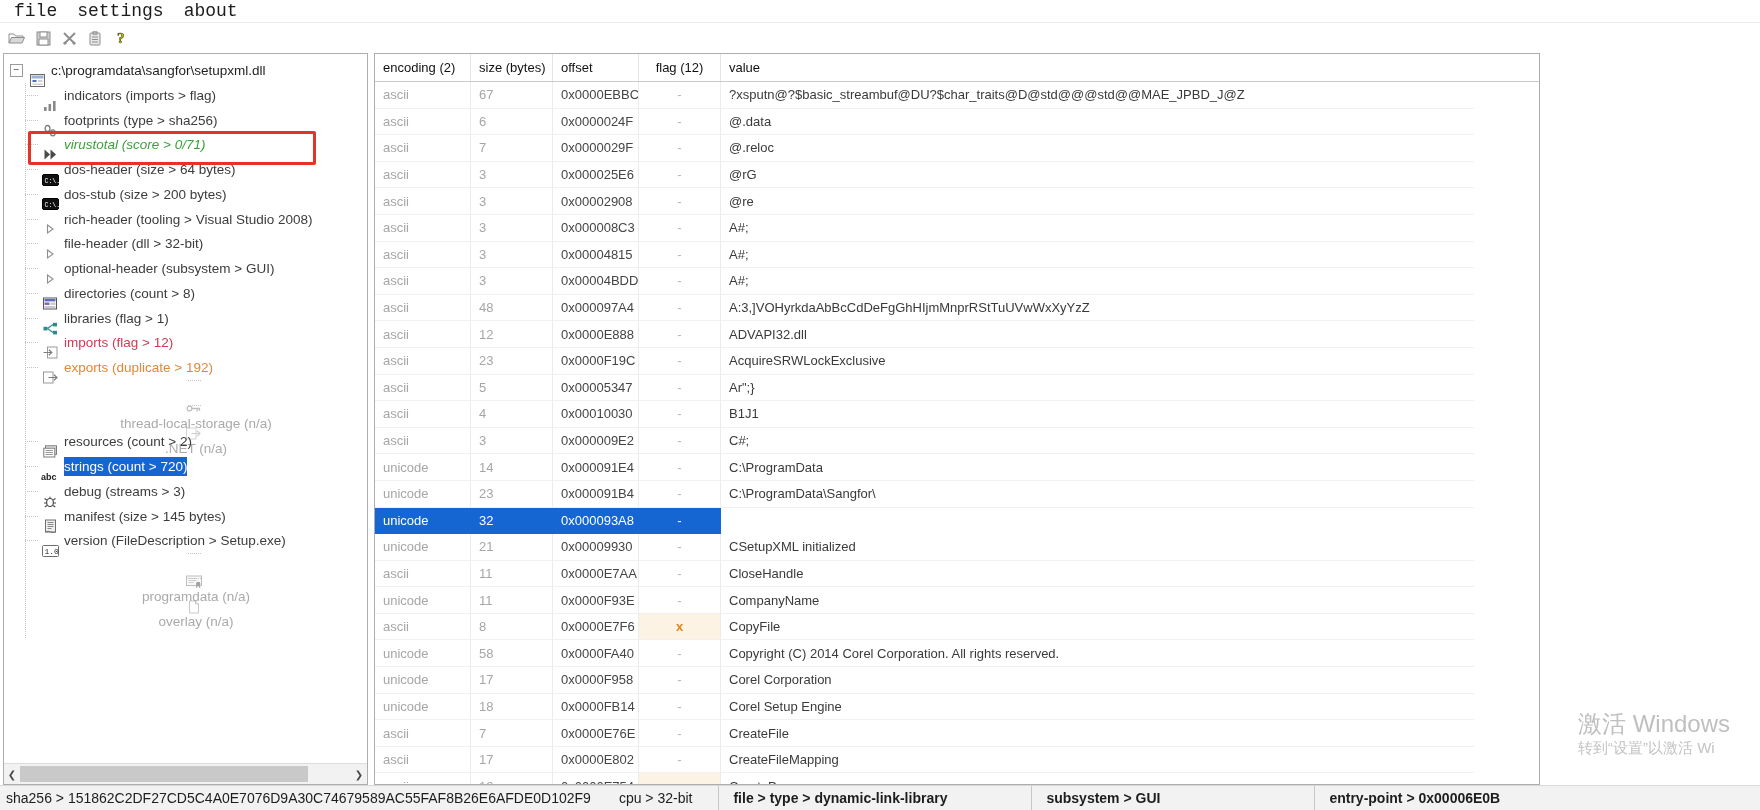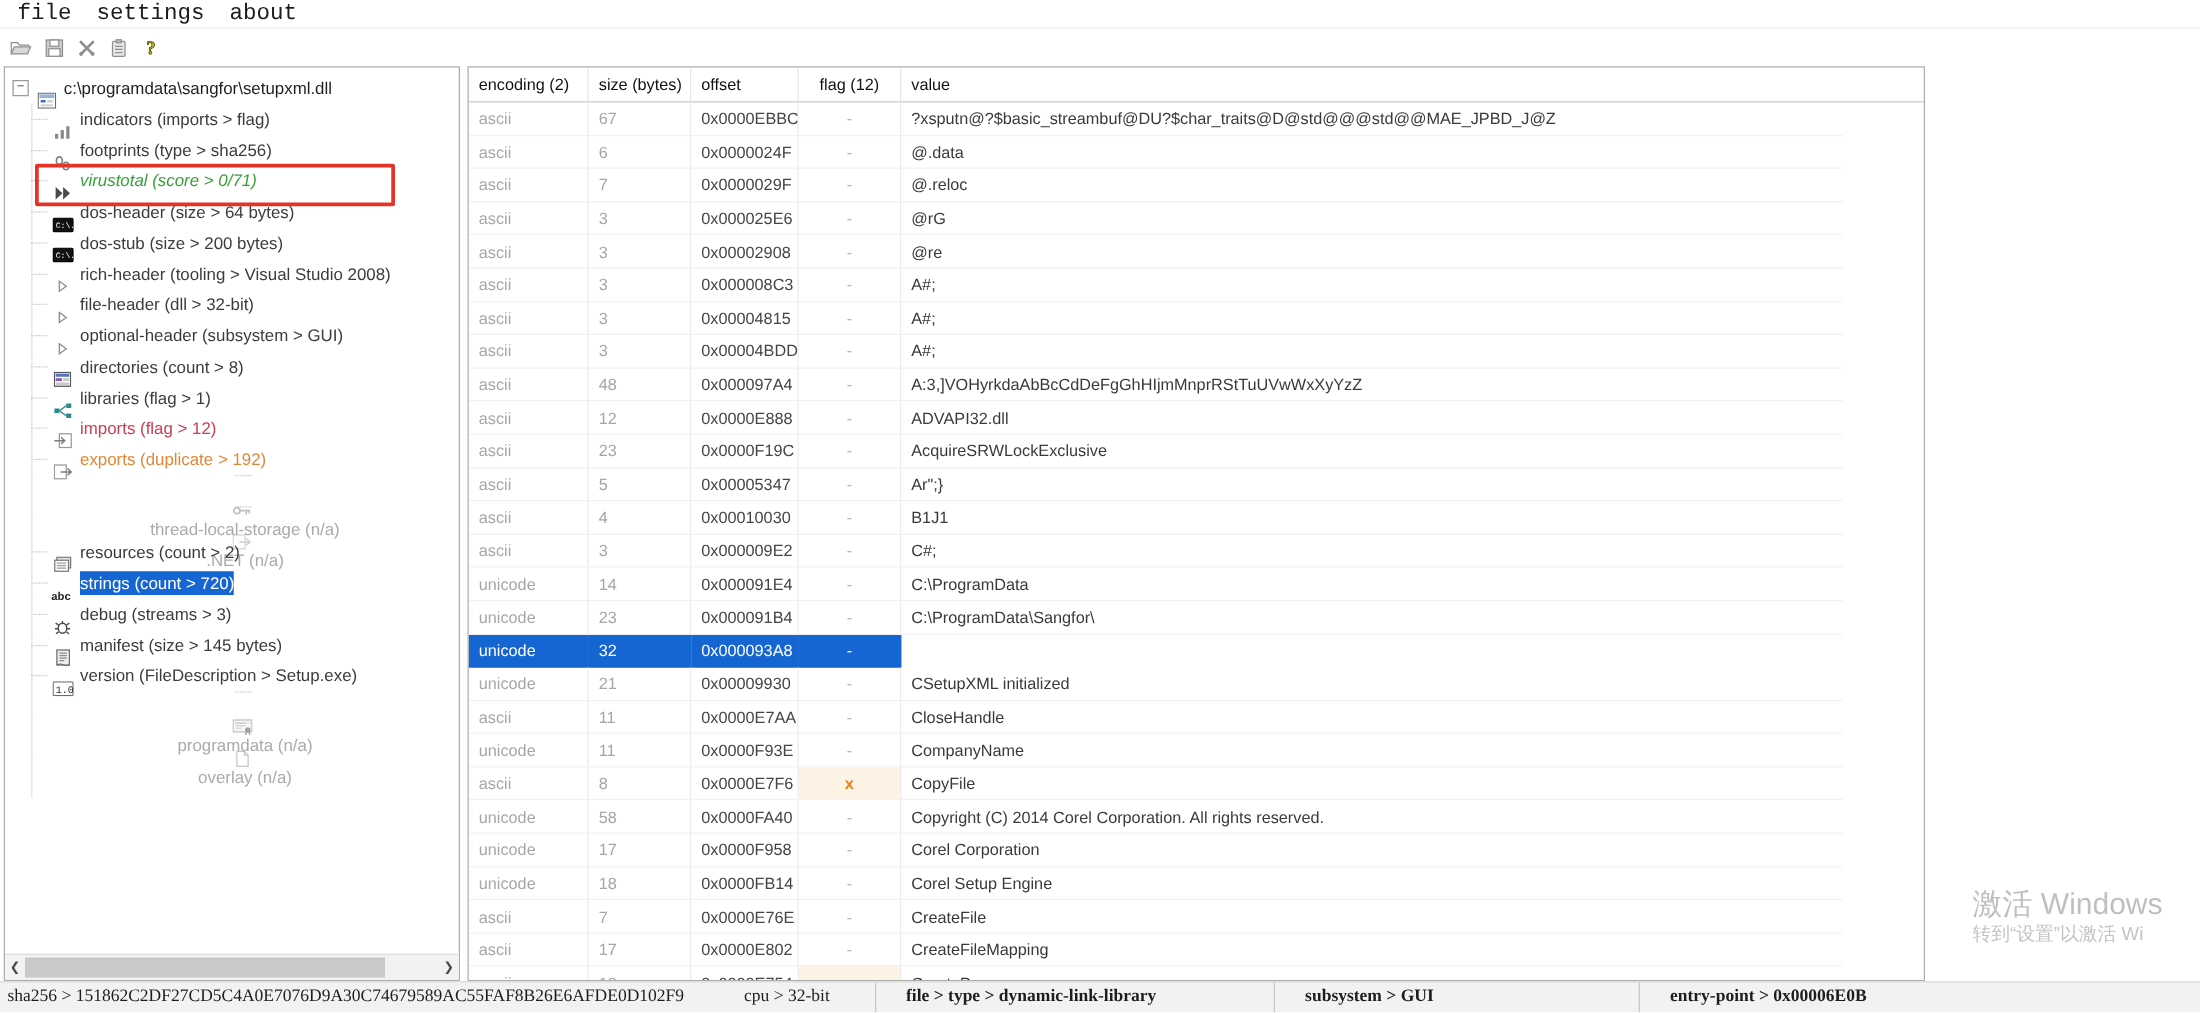--- a/index.html
+++ b/index.html
@@ -56,21 +56,21 @@
   .dcell.center{justify-content:center;padding-left:0;}
   .col-enc,.col-size{color:#a6a6a6;}
   .col-off{color:#454545;}
   .col-flag{color:#b4b4b4;}
   .col-val{color:#3a3a3a;border-right:none;}
   .flag-x{color:#e0861a;font-weight:bold;background:#fdf3e4;}
   .drow.selected .dcell{background:#1565d2;color:#fff;border-color:#1565d2;}
   
   #statusbar{position:absolute;left:0;top:785px;width:1760px;height:25px;background:#f2f2f2;
              border-top:1px solid #d9d9d9;display:flex;align-items:center;font-size:14px;color:#1d1d1d;box-sizing:border-box;}
-  .seg{white-space:nowrap;padding:0 24px;height:100%;display:flex;align-items:center;box-sizing:border-box;font-family:Liberation Serif, serif;}
+  .seg{white-space:nowrap;padding:0 14px;height:100%;display:flex;align-items:center;box-sizing:border-box;}
   .seg.bold{font-weight:bold;}
   .seg.div{border-left:1px solid #c6c6c6;}
   #statusbar .seg:nth-child(1){padding-left:6px;}
   #statusbar .seg:nth-child(3){margin-left:12px;}
   #statusbar .seg:nth-child(4){margin-left:70px;}
   #statusbar .seg:nth-child(5){margin-left:140px;}
   
   #watermark{position:absolute;left:1578px;top:710px;color:#bfbfbf;pointer-events:none;white-space:nowrap;}
   #wm1{font-size:24px;line-height:28px;}
   #wm2{font-size:15px;line-height:20px;color:#c3c3c3;}

